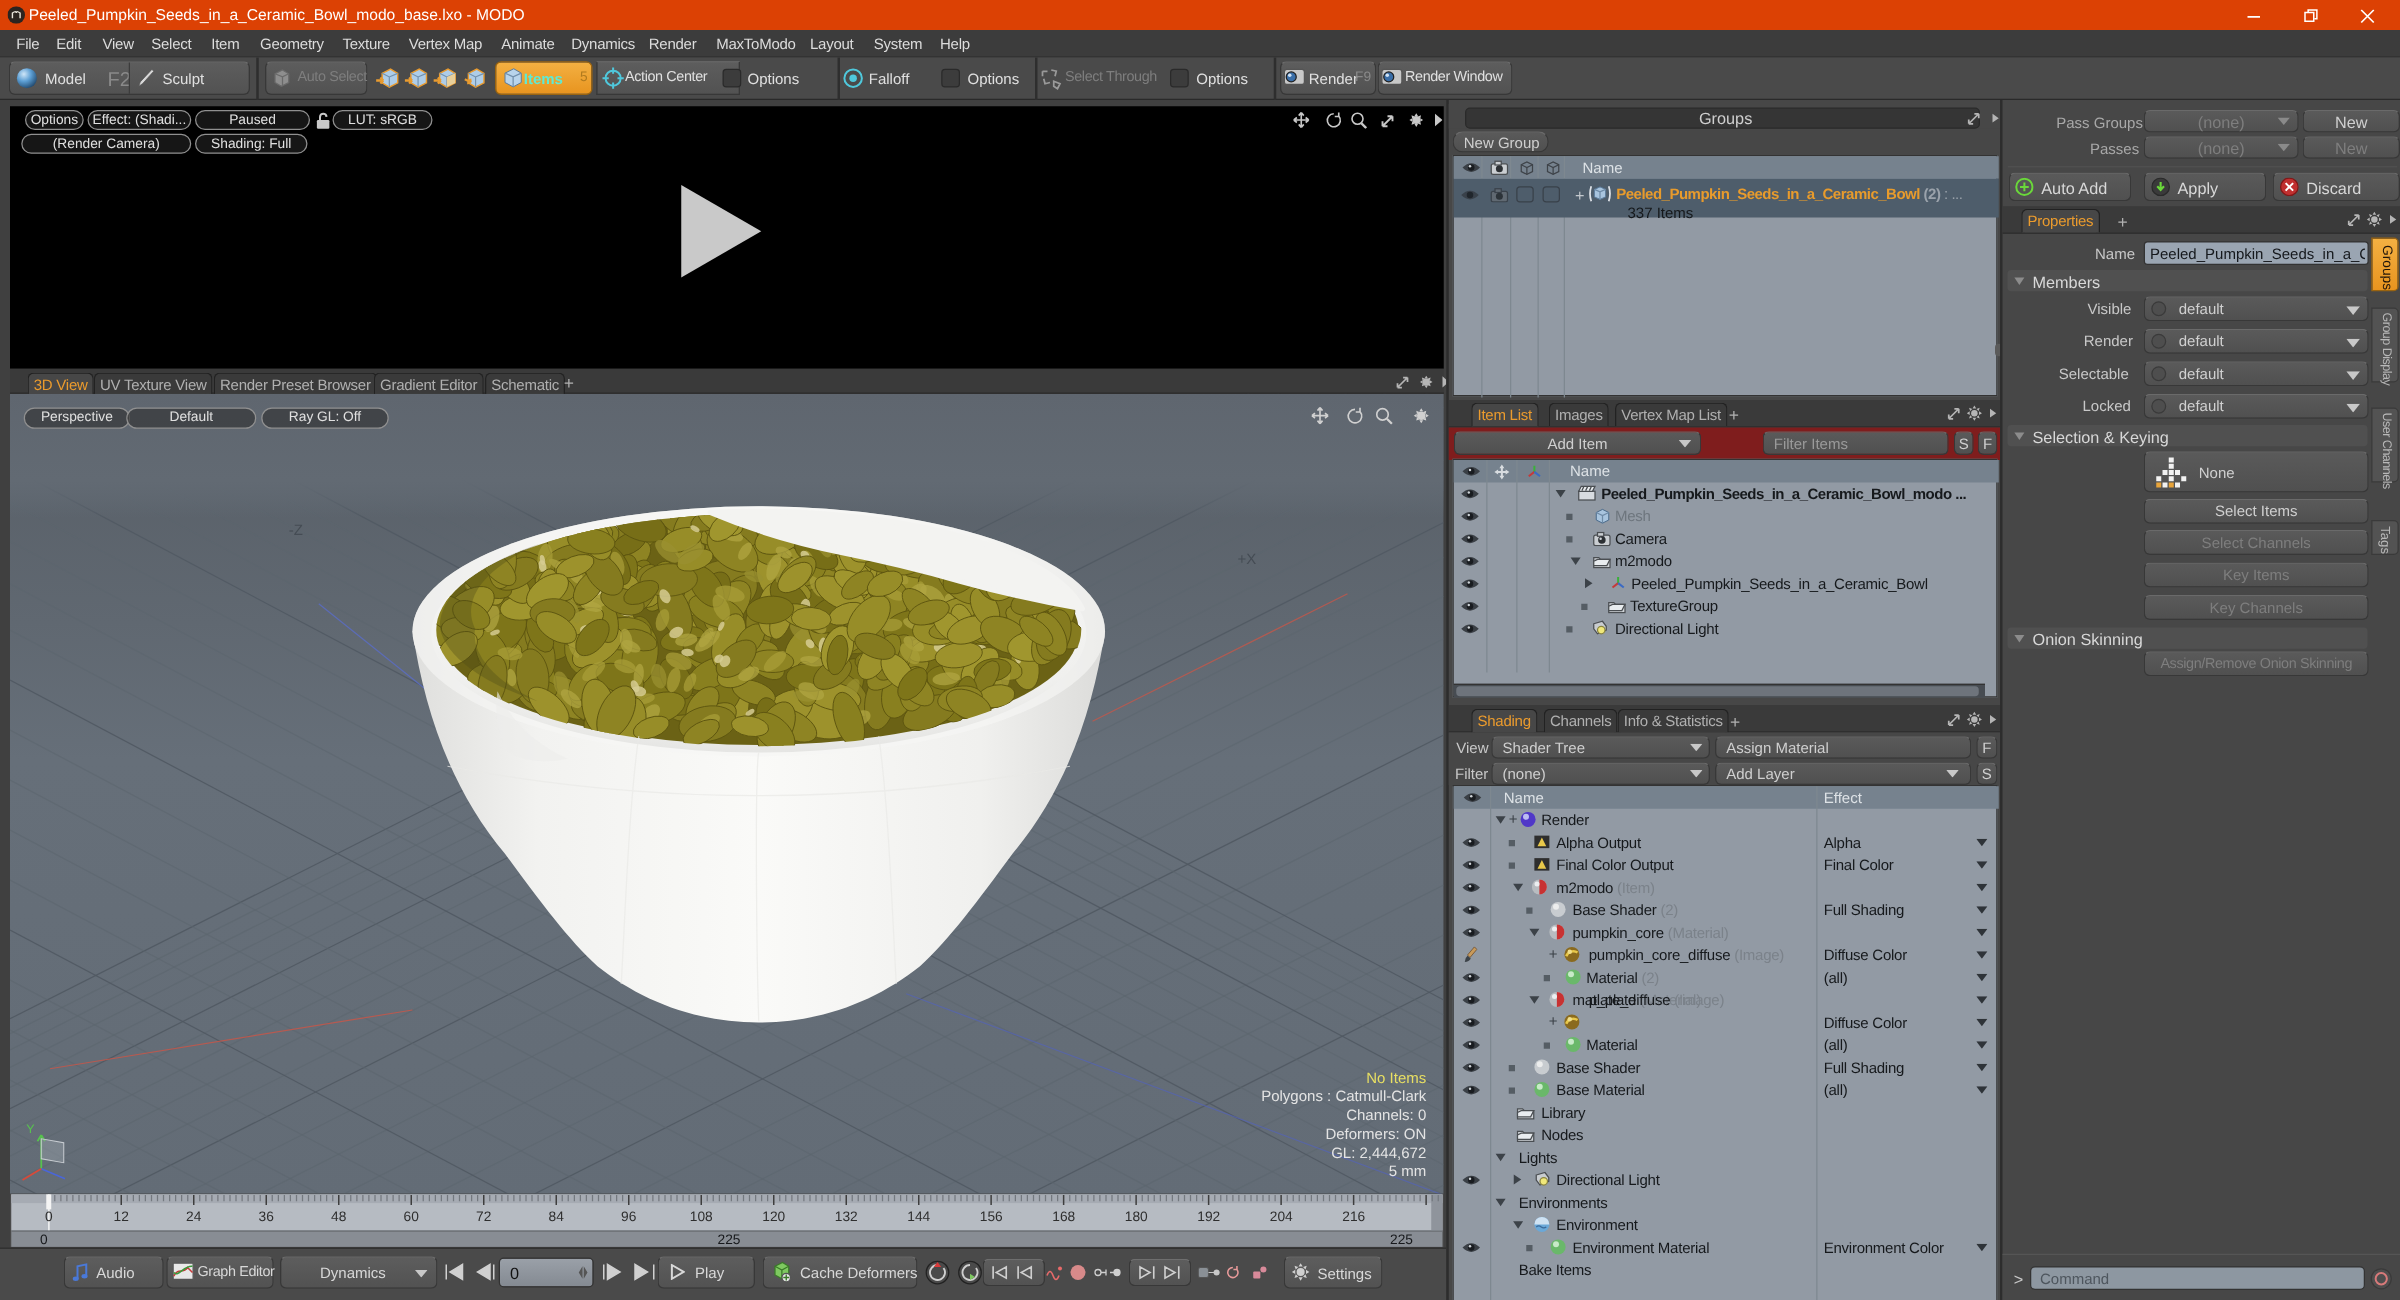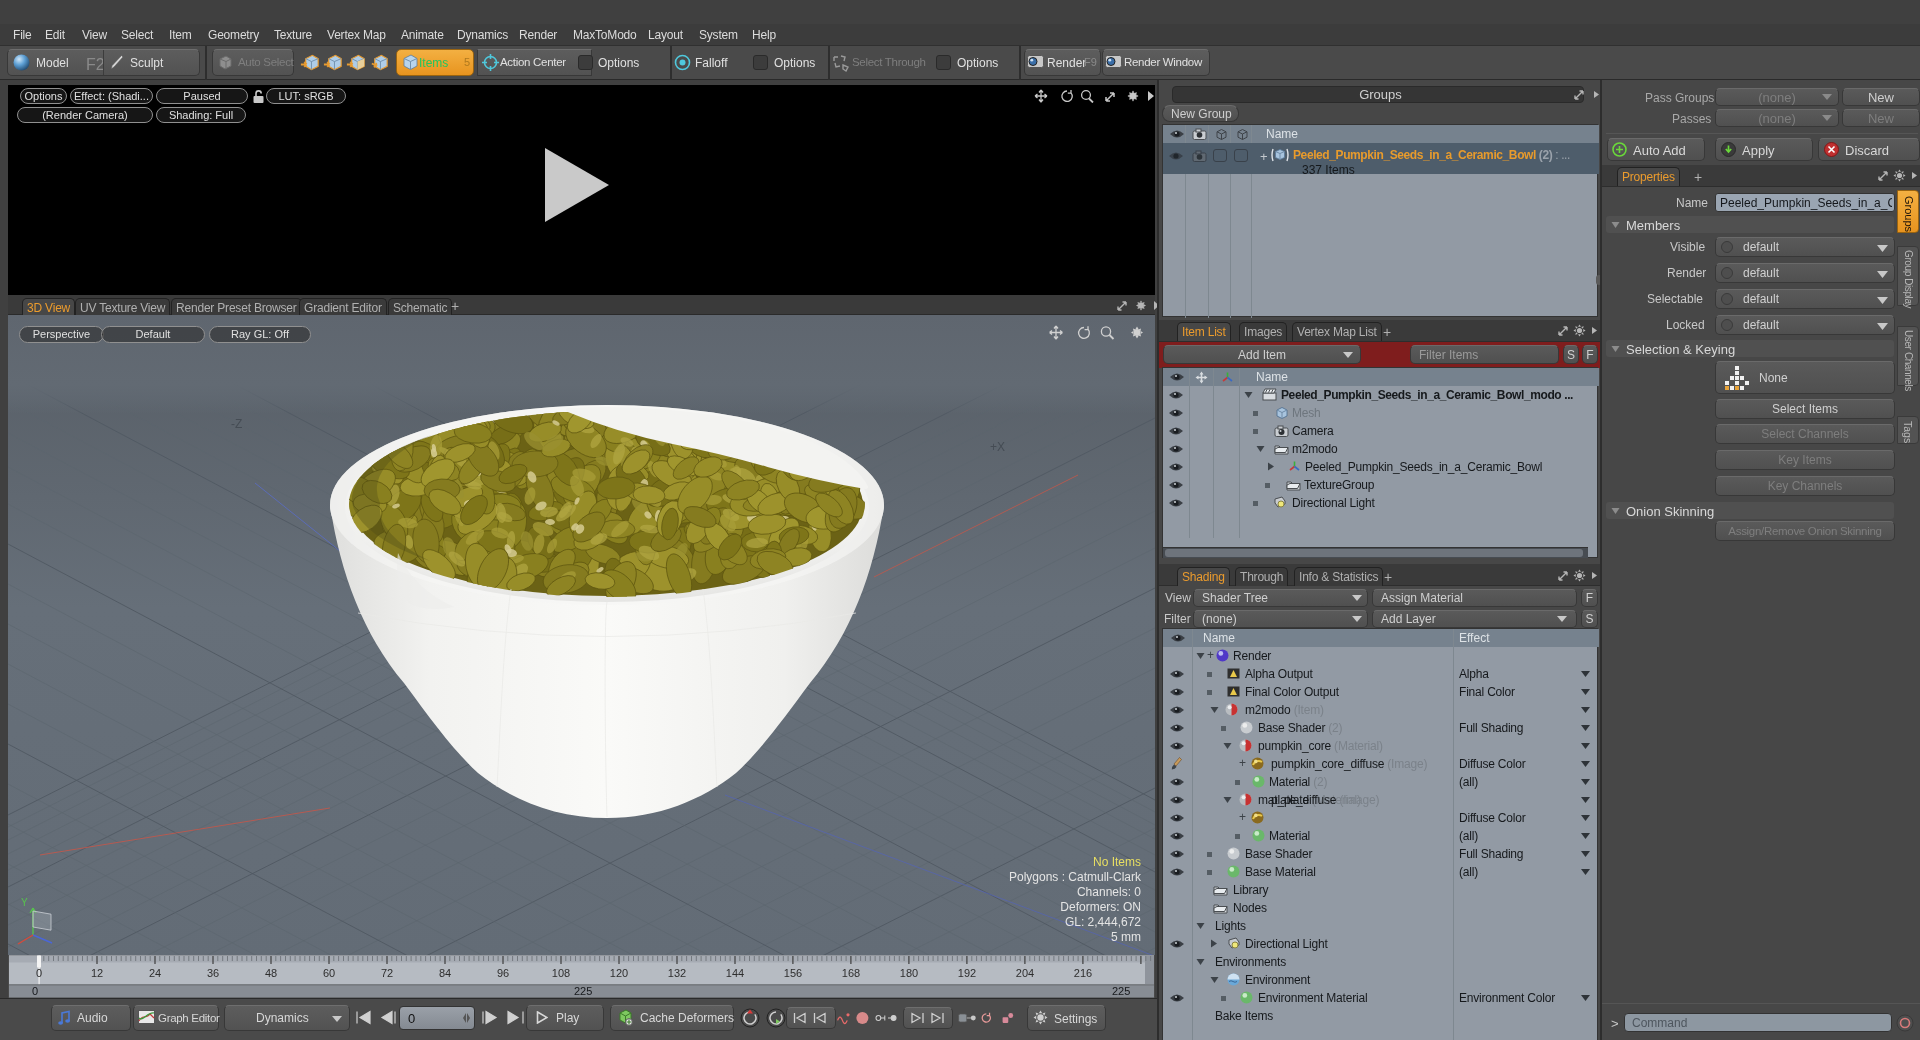--- a/index.html
+++ b/index.html
@@ -32,20 +32,37 @@
 
 #rpan { left:1157px; top:80px; width:443px; height:960px; background:#474747; border-left:2px solid #2d2d2d; }
 #fpan { left:1600px; top:80px; width:320px; height:960px; background:#474747; border-left:2px solid #2d2d2d; }
 .lightlist { background:#929aa4; }
 .hdrrow { background:#76828e; color:#d5dade; font-size:13px; }
 </style>
 </head>
 <body>
 <div id="root">
 
+  <div class="abs" id="titlebar">
+    <svg class="abs" style="left:6px;top:5px" width="14" height="14" viewBox="0 0 16 16">
+        <circle cx="8" cy="8" r="8" fill="#2b2420"></circle>
+        <path d="M4.5 11 V6.2 q3.5 -2.6 3.5 0 q0 -2.6 3.5 0 V11" stroke="#e8e4da" stroke-width="1.3" fill="none"></path>
+      </svg>
+    <span class="ttl">Peeled_Pumpkin_Seeds_in_a_Ceramic_Bowl_modo_base.lxo - MODO</span>
+    <svg class="abs" style="left:1797px;top:7px" width="12" height="12" viewBox="0 0 12 12">
+        <path d="M1 6.5 h10" stroke="#fff" stroke-width="1.4"></path>
+      </svg>
+    <svg class="abs" style="left:1843px;top:7px" width="12" height="12" viewBox="0 0 12 12">
+        <rect x="1" y="3" width="7" height="7" fill="none" stroke="#fff" stroke-width="1.2"></rect>
+        <path d="M3.5 3 V1 h7 v7 h-2" stroke="#fff" stroke-width="1.2" fill="none"></path>
+      </svg>
+    <svg class="abs" style="left:1888px;top:7px" width="12" height="12" viewBox="0 0 12 12">
+        <path d="M1 1 L11 11 M11 1 L1 11" stroke="#fff" stroke-width="1.4"></path>
+      </svg>
+  </div>
 
   <div class="abs" id="menubar">
     <span style="left:13px">File</span>
       <span style="left:45px">Edit</span>
       <span style="left:82px">View</span>
       <span style="left:121px">Select</span>
       <span style="left:169px">Item</span>
       <span style="left:208px">Geometry</span>
       <span style="left:274px">Texture</span>
       <span style="left:327px">Vertex Map</span>
@@ -107,21 +124,21 @@
         <path d="M7 8 L14 4.5 L20 8 L20 16 L13 19.5 L7 16 Z" fill="#aecde8" stroke="#e89b30" stroke-width="1.2"></path>
         <path d="M7 8 L13 11 L20 8 M13 11 V19.5" stroke="#7291ad" fill="none"></path>
         <path d="M4 13 L9 15.5 M9 15.5 L8.5 12.5 M9 15.5 L6 16.5" stroke="#e89b30" stroke-width="1.8" fill="none"></path>
       </svg>
 
     <div class="abs" style="left:396px;top:3px;width:78px;height:27px;background:linear-gradient(#f3b042,#e8941f);border:1px solid #9a6410;border-radius:5px"></div>
     <svg class="abs" style="left:400px;top:6px" width="21" height="21" viewBox="0 0 21 21">
         <path d="M4 6.5 L11 3 L17 6.5 L17 14 L10.5 17.5 L4 14 Z" fill="#b8d4ec" stroke="#5a7a9a" stroke-width="0.8"></path>
         <path d="M4 6.5 L10.5 9.5 L17 6.5 M10.5 9.5 V17.5" stroke="#7291ad" fill="none"></path>
       </svg>
-    <span class="abs" style="left:419px;top:10px;font-size:12px;font-weight:normal;color:#22c55e">Items</span>
+    <span class="abs" style="left:419px;top:10px;font-size:12px;font-weight:bold;color:#5eead4">Items</span>
     <span class="abs" style="left:464px;top:10px;font-size:11px;color:#b07a1e">5</span>
 
     <div class="tbtn" style="left:477px;width:115px;border-radius:0"></div>
     <svg class="abs" style="left:481px;top:7px" width="19" height="19" viewBox="0 0 19 19">
         <circle cx="9.5" cy="9.5" r="6" fill="none" stroke="#4fc8dc" stroke-width="1.6"></circle>
         <path d="M9.5 1 V6 M9.5 13 V18 M1 9.5 H6 M13 9.5 H18" stroke="#4fc8dc" stroke-width="1.6"></path>
       </svg>
     <span class="abs" style="left:500px;top:10px;font-size:11.5px;letter-spacing:-0.3px;color:#e0e0e0">Action Center</span>
 
     <div class="abs" style="left:578px;top:9px;width:15px;height:15px;background:#3c3c3c;border:1px solid #2a2a2a;border-radius:3px"></div>
@@ -1468,21 +1485,21 @@
 <span class="abs" style="left:129px;top:128px;font-size:12px;letter-spacing:-0.2px;font-weight:normal;color:#16191c;white-space:nowrap">Directional Light</span>
         </div>
       <div class="abs" style="left:0;top:179px;width:425px;height:11px;background:#474c52;border-top:1px solid #333">
         <div class="abs" style="left:2px;top:1px;width:418px;height:8px;background:#6e747c;border-radius:3px"></div>
 
       </div>
     </div>
 
     <div class="abs" style="left:0;top:484px;width:443px;height:22px;background:#3a3a3a;border-bottom:1px solid #2d2d2d">
       <div class="tab on" style="left:18px;top:3px;height:19px">Shading</div>
-      <div class="tab" style="left:76px;top:3px;height:19px">Through</div>
+      <div class="tab" style="left:76px;top:3px;height:19px">Channels</div>
       <div class="tab" style="left:135px;top:3px;height:19px">Info &amp; Statistics</div>
       <span class="abs" style="left:225px;top:5px;color:#b0b0b0;font-size:14px">+</span>
       <svg class="abs" style="left:398px;top:6px" width="13" height="12" viewBox="0 0 13 12" fill="none" stroke="#b5b5b5" stroke-width="1.4">
           <path d="M2 10 L10 2 M2 10 l0-3.5 M2 10 l3.5 0 M10 2 l-3.5 0 M10 2 l0 3.5"></path>
         </svg>
       <svg class="abs" style="left:414px;top:5px" width="13" height="13" viewBox="0 0 15 15" fill="#b5b5b5">
           <circle cx="7.5" cy="7.5" r="3"></circle>
           <path d="M7.5 0.5 l1.7 2.7 -3.4 0 z M7.5 14.5 l1.7 -2.7 -3.4 0 z M0.5 7.5 l2.7 -1.7 0 3.4 z M14.5 7.5 l-2.7 -1.7 0 3.4 z M2.6 2.6 l3 1 -2 2 z M12.4 2.6 l-3 1 2 2 z M2.6 12.4 l3 -1 -2 -2 z M12.4 12.4 l-3 -1 2 -2 z"></path>
         </svg>
       <svg class="abs" style="left:432px;top:7px" width="7" height="9" viewBox="0 0 7 9">

